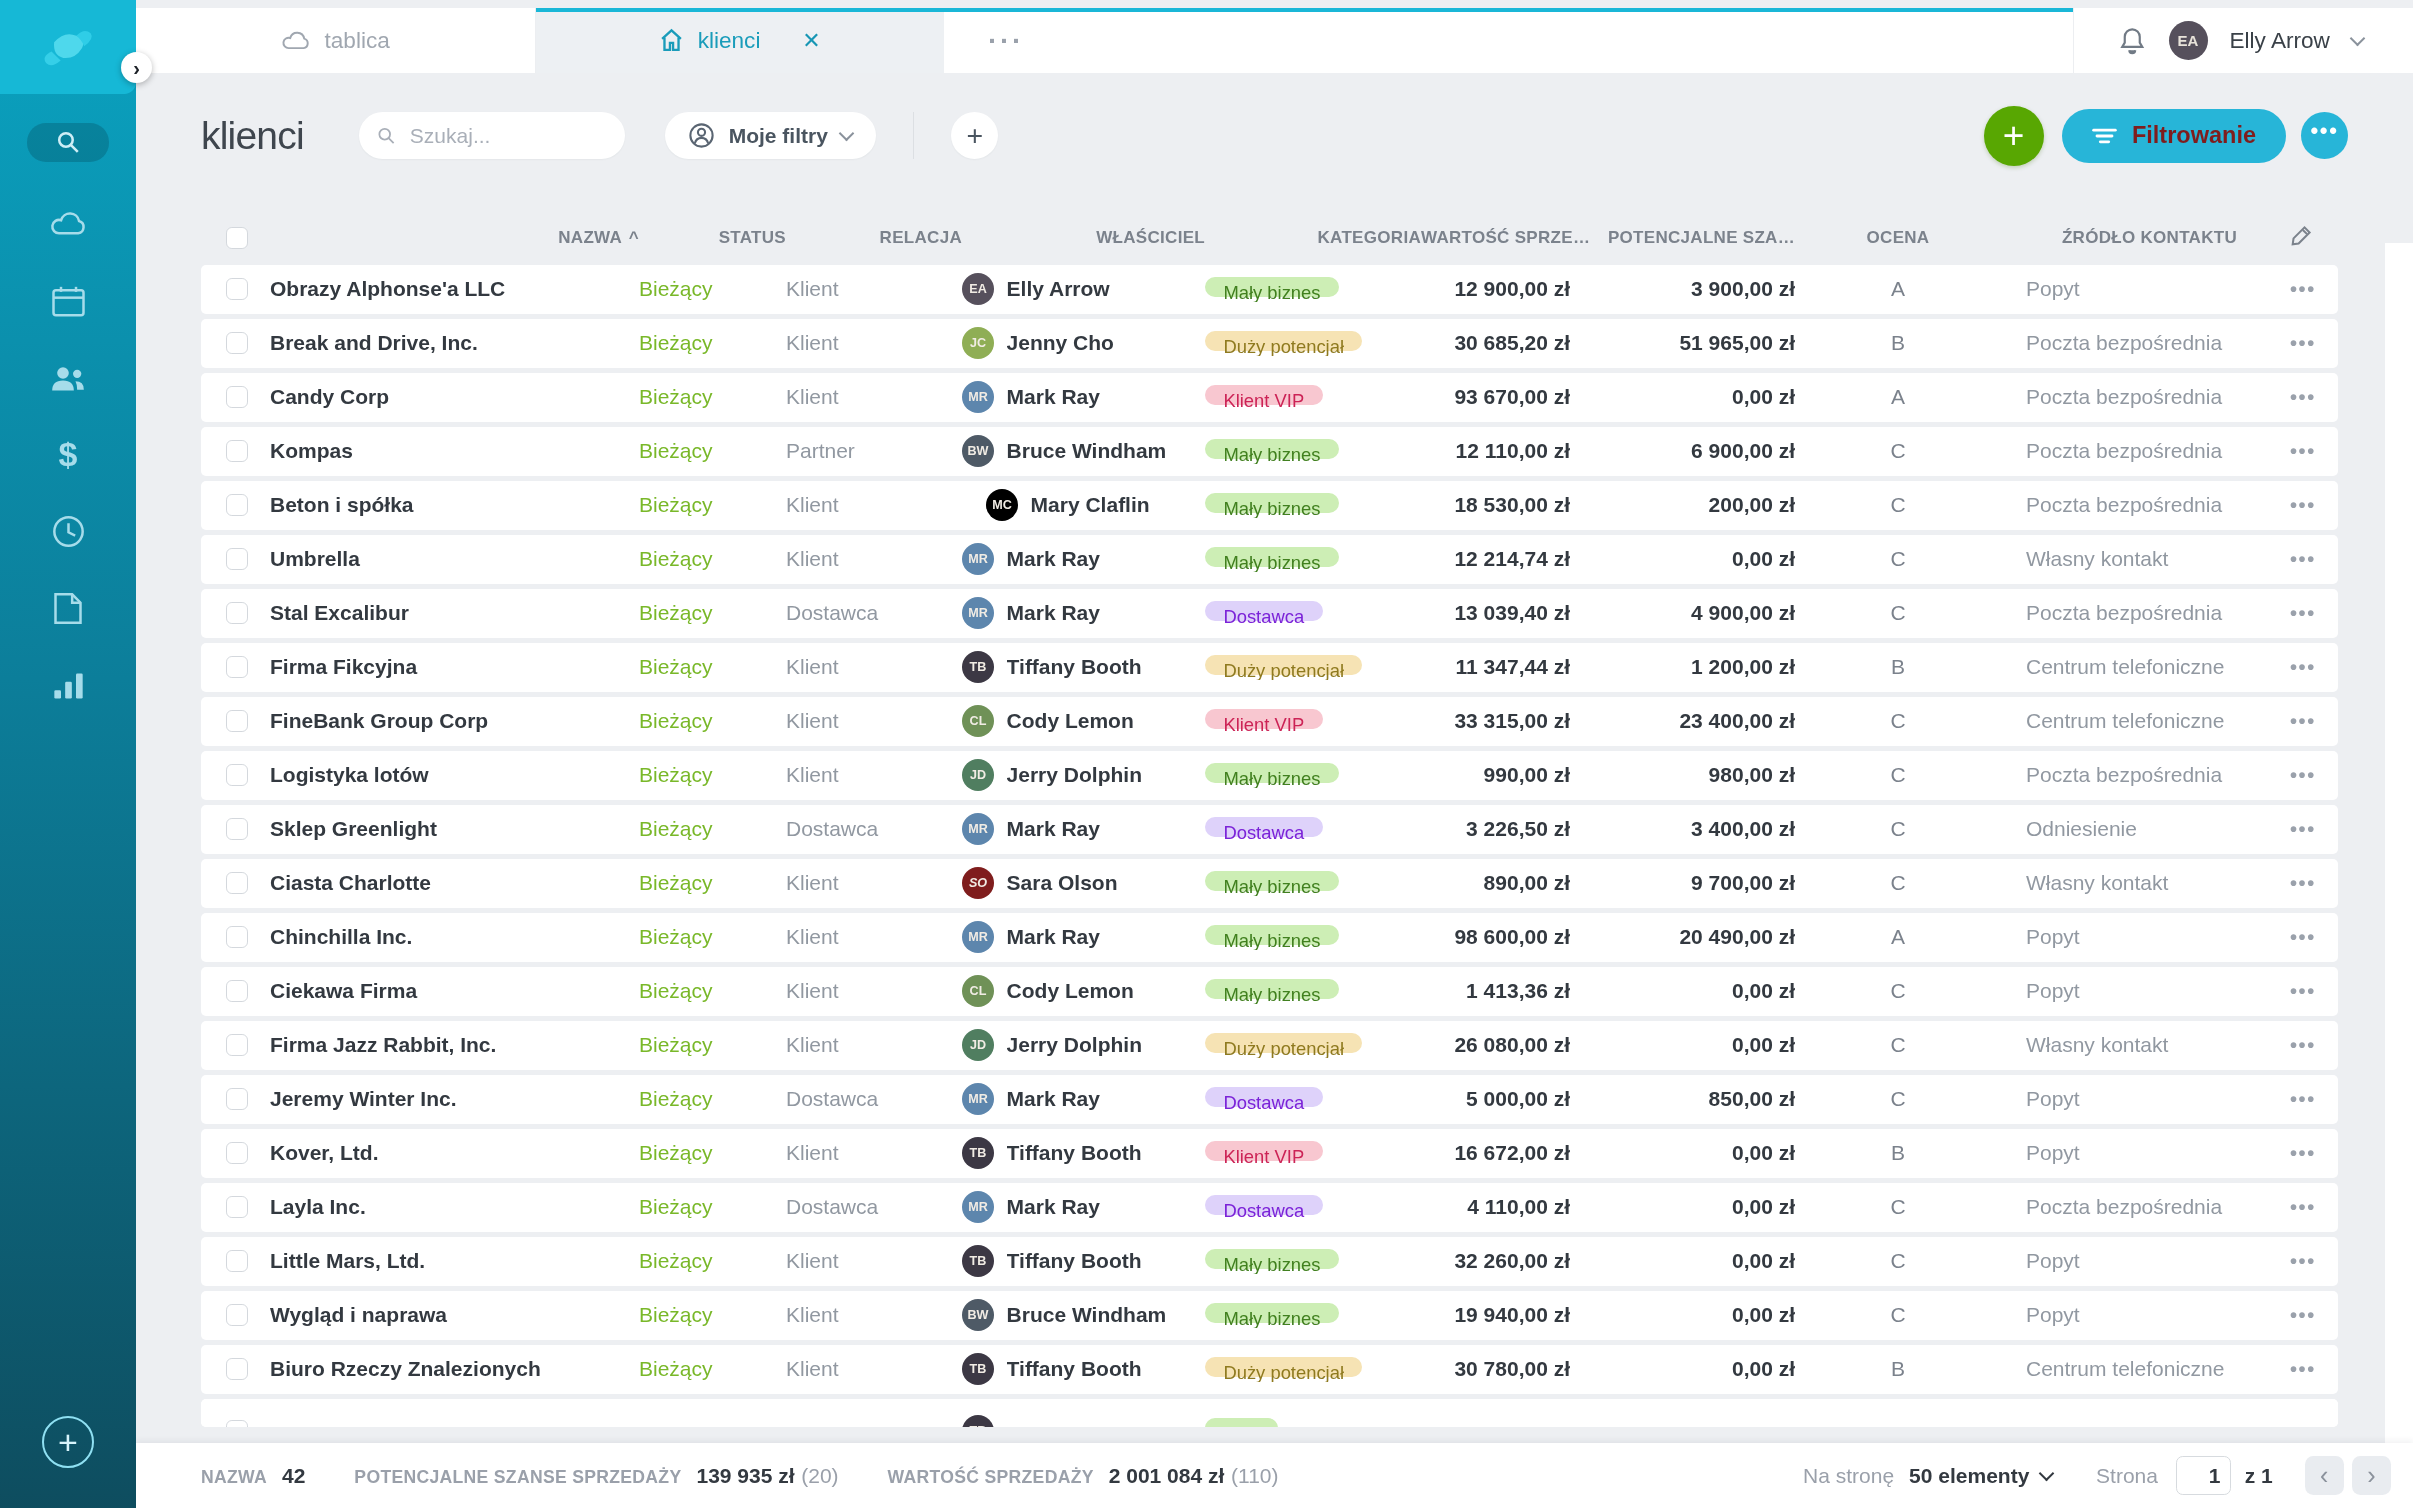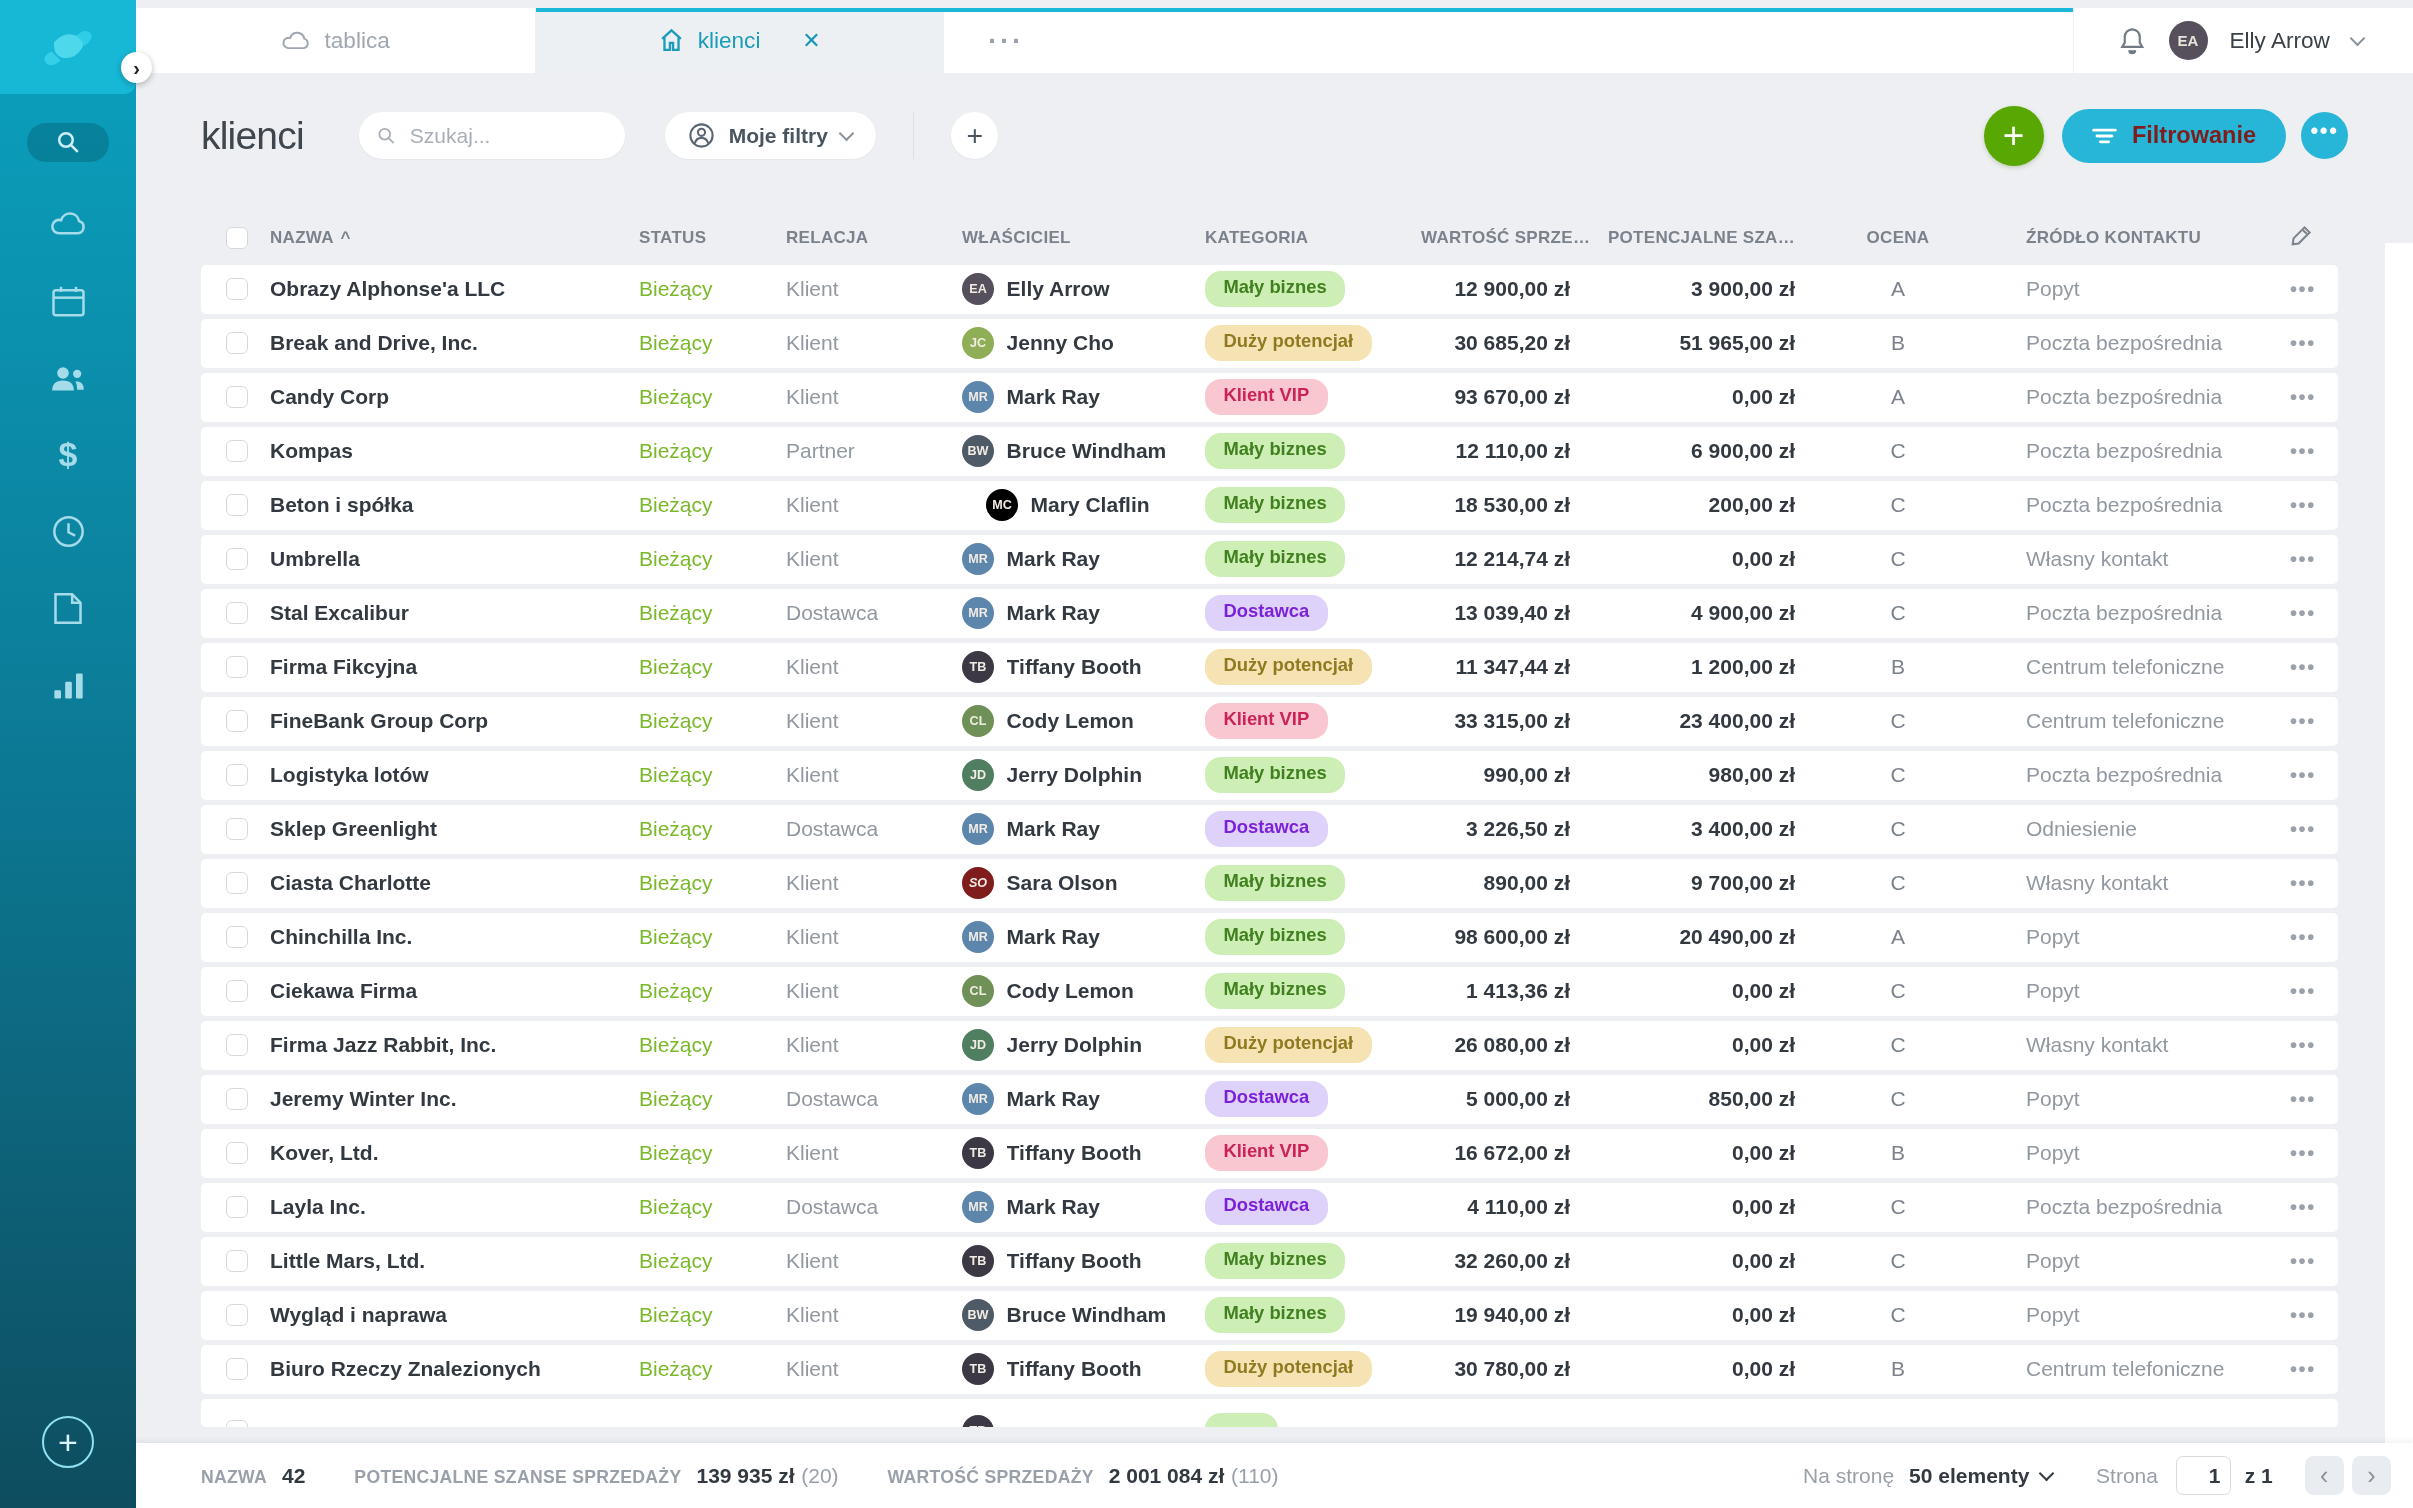--- a/index.html
+++ b/index.html
@@ -111,21 +111,21 @@
     font-size:22px; font-weight:700; letter-spacing:1.7px; margin-right:65px; line-height:0; padding-bottom:8.4px;
   }
 
   
   .grid-row {
     display:grid;
     grid-template-columns:69px 369px 147px 176px 243px 216px 149px 225px 206px 236px 101px;
     align-items:center;
   }
   .table-header { margin:13.4px 75px 8.4px 65px; height:37px; color:#7b828c; }
-  .th { font-size:17px; font-weight:700; letter-spacing:0.3px; white-space:nowrap; cursor:pointer; }
+  .th { font-size:17px; font-weight:700; letter-spacing:0.3px; white-space:nowrap; cursor:pointer;text-align:right; }
   .th.right { text-align:right; }
   .th.center { text-align:center; }
   .th .sort { font-size:17px; font-weight:700; margin-left:6.7px; }
   .th-edit { text-align:right; padding-right:25px; }
   .rows { margin:0 75px 0 65px; }
   .row {
     background:#fff; border-radius:5px; height:49px; margin-bottom:5px; cursor:pointer;
   }
   .cell { white-space:nowrap; overflow:hidden; }
   .cb-cell { padding-left:25px; }
@@ -134,22 +134,22 @@
   .c-status { font-size:21px; }
   .c-rel { font-size:21px; color:#9198a1; }
   .c-owner { display:flex; align-items:center; gap:12.6px; }
   .avatar {
     width:32px; height:32px; border-radius:50%; flex:0 0 32px;
     color:#f1ece4; font-size:12.6px; font-weight:700;
     display:flex; align-items:center; justify-content:center;
   }
   .owner-name { font-size:21px; font-weight:700; color:#333940; white-space:nowrap; overflow:hidden; }
   .pill {
-    display:inline-block; height:36px; line-height:32px; border-radius:16px;
-    padding:0 18.4px; font-size:18.4px; font-weight:700; white-space:nowrap;
+    display:inline-block; height:20px; line-height:32px; border-radius:16px;
+    padding:0 18.4px; font-size:18.4px; font-weight:400; white-space:nowrap;
   }
   .c-money { font-size:21px; font-weight:700; color:#333940; text-align:right; }
   .c-rate { font-size:21px; color:#7b828c; text-align:center; }
   .c-src { font-size:21px; color:#9198a1; padding-left:25px; }
   .c-dots { text-align:right; padding-right:22px; color:#9aa1ab; font-size:20px; font-weight:700; letter-spacing:1.7px; cursor:pointer; }
   .partial-row { background:#fff; border-radius:5px; height:28.5px; overflow:hidden; }
   .partial-row .inner { padding-top:15px; }
   .scroll-strip { position:absolute; right:0; top:178px; width:28.5px; bottom:0; background:#fff; }
 
   

